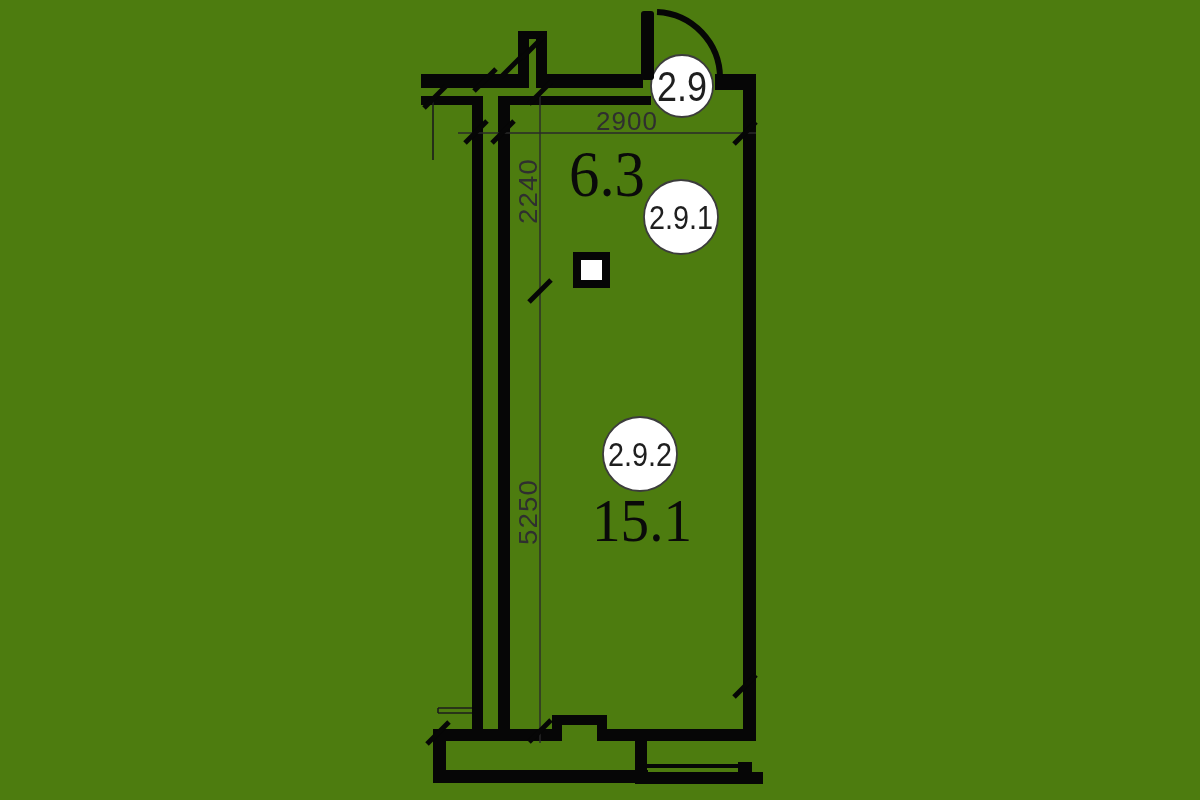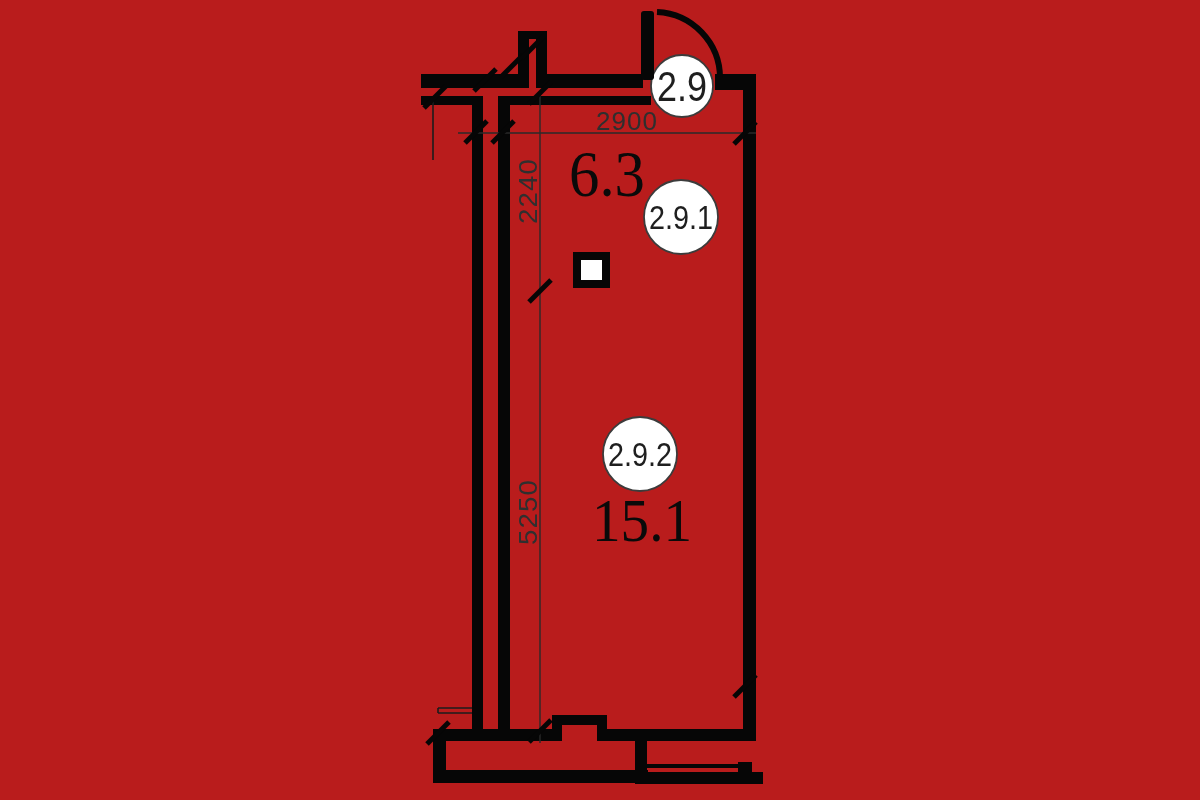--- a/index.html
+++ b/index.html
@@ -1,16 +1,16 @@
 <!DOCTYPE html>
 <html><head>
 <meta charset="utf-8">
 <style>
   html,body{margin:0;padding:0;background:#ffffff;}
-  .canvas{position:relative;width:1200px;height:800px;background:#b91c1c;overflow:hidden;
+  .canvas{position:relative;width:1200px;height:800px;background:#4d7c0f;overflow:hidden;
           font-family:"Liberation Sans",sans-serif;}
   svg{position:absolute;left:0;top:0;}
   .wall{fill:#060606;stroke:none;}
   .thin{stroke:#1c1c1c;stroke-width:1.6;fill:none;}
   .dimline{stroke:#2a2a2a;stroke-width:1.4;fill:none;}
   .tick{stroke:#060606;stroke-width:5;fill:none;stroke-linecap:butt;}
   .tag-circle{fill:#ffffff;stroke:#3c3c3c;stroke-width:1.8;}
   .tag-text{fill:#1f1f1f;font-family:"Liberation Sans",sans-serif;}
   .dim-text{fill:#2f2f2f;font-family:"Liberation Sans",sans-serif;letter-spacing:1px;}
   .area-text{fill:#0a0a0a;font-family:"Liberation Serif",serif;}

